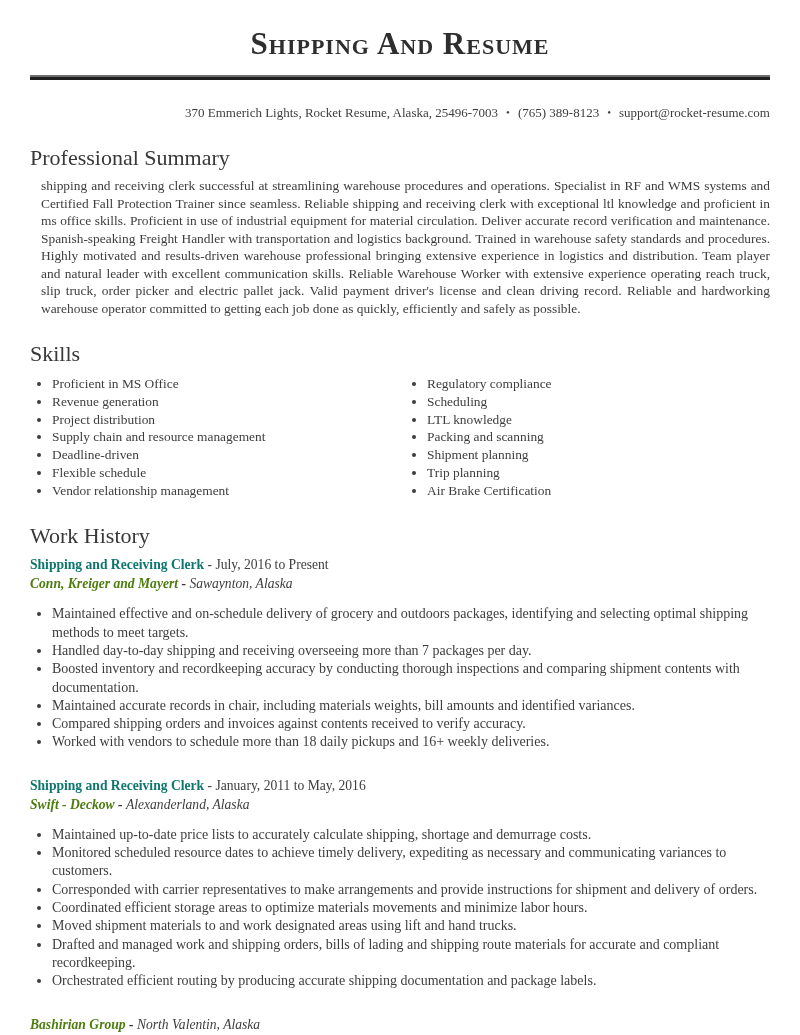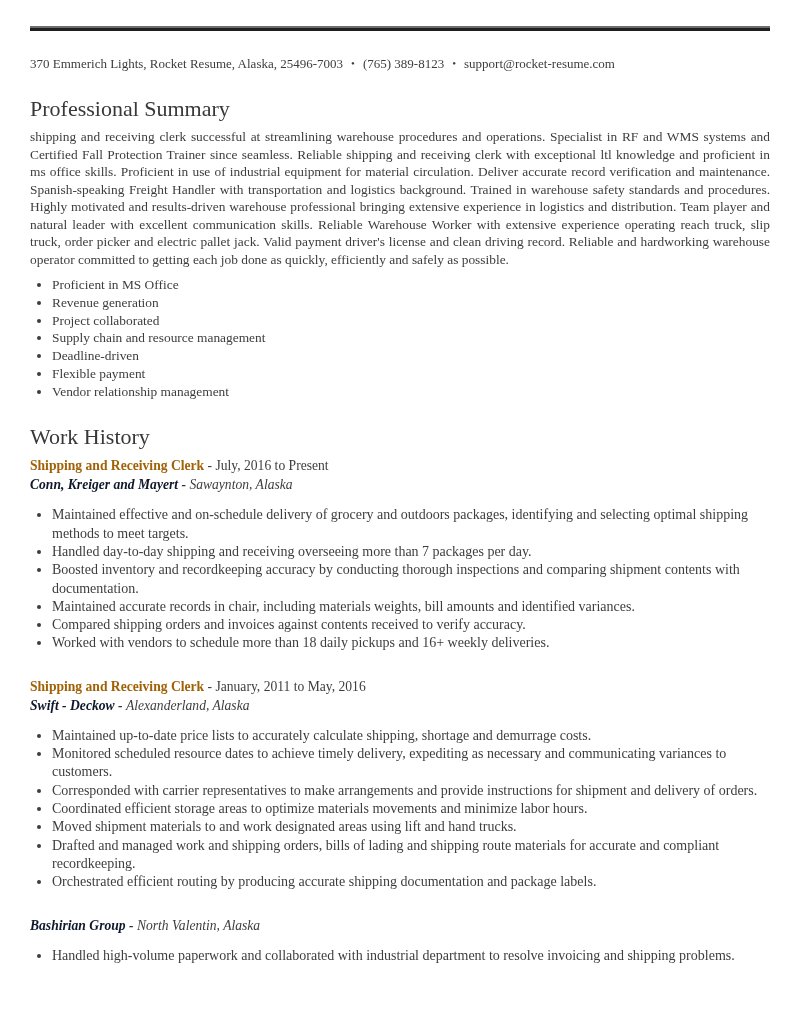--- a/index.html
+++ b/index.html
@@ -24,95 +24,106 @@
     color: #2e2e2e;
   }
   .double-rule {
     height: 1px;
     background: #ffffff;
     border-top: 2px solid #6e6e6e;
     border-bottom: 3px solid #1f1f1f;
   }
   .contact-line {
     margin: 25px 0 0 0;
-    text-align: left;
+    text-align: right;
     font-size: 13px;
     color: #3d3d3d;
   }
   .contact-line .sep {
     display: inline-block;
     margin: 0 8px;
     font-size: 11px;
     vertical-align: 1px;
   }
   
   h2.section-heading {
     margin: 24px 0 6px 0;
     font-size: 22px;
     font-weight: 400;
     color: #383838;
   }
   .summary-text {
-    margin: 4px 0 0 0;
+    margin: 4px 0 0 11px;
     font-size: 13.4px;
     line-height: 1.31;
     text-align: justify;
   }
   
   .skills-cols { display: flex; margin-top: 8px; }
   .skills-cols ul { margin: 0; padding: 0 0 0 22px; list-style: disc; }
   .skills-cols ul:first-child { width: 375px; flex: none; }
   .skills-cols ul:last-child { flex: 1; }
   .skills-cols li {
     font-size: 13.4px;
     line-height: 1.32;
     padding-bottom: 0;
   }
   
   .jobs { margin-top: 2px; }
   .job { margin-top: 26px; }
   .jobs .job:first-child { margin-top: 8px; }
   .job-line { margin: 0; font-size: 13.6px; }
-  .job-title { font-weight: 700; color: #a16207; }
+  .job-title { font-weight: 700; color: #0f766e; }
   .company-line { margin: 3px 0 0 0; font-size: 13.6px; font-style: italic; }
-  .company-name { font-weight: 700; color: #0f172a; }
+  .company-name { font-weight: 700; color: #4d7c0f; }
   .company-sep { font-weight: 700; color: #353535; }
   .bullets { margin: 13px 0 0 0; padding: 0 0 0 22px; list-style: disc; }
   .bullets li {
     font-size: 14px;
     line-height: 1.31;
   }
 </style>
 </head>
 <body>
 
 <div class="page">
 
   <header>
+    <h1 class="resume-title">Shipping And Resume</h1>
     <div class="double-rule"></div>
     <p class="contact-line">
       <span>370 Emmerich Lights, Rocket Resume, Alaska, 25496-7003</span><span class="sep">•</span><span>(765) 389-8123</span><span class="sep">•</span><span>support@rocket-resume.com</span>
     </p>
   </header>
 
   <section>
     <h2 class="section-heading">Professional Summary</h2>
     <p class="summary-text">shipping and receiving clerk successful at streamlining warehouse procedures and operations. Specialist in RF and WMS systems and Certified Fall Protection Trainer since seamless. Reliable shipping and receiving clerk with exceptional ltl knowledge and proficient in ms office skills. Proficient in use of industrial equipment for material circulation. Deliver accurate record verification and maintenance. Spanish-speaking Freight Handler with transportation and logistics background. Trained in warehouse safety standards and procedures. Highly motivated and results-driven warehouse professional bringing extensive experience in logistics and distribution. Team player and natural leader with excellent communication skills. Reliable Warehouse Worker with extensive experience operating reach truck, slip truck, order picker and electric pallet jack. Valid payment driver's license and clean driving record. Reliable and hardworking warehouse operator committed to getting each job done as quickly, efficiently and safely as possible.</p>
   </section>
 
   <section>
+    <h2 class="section-heading">Skills</h2>
     <div class="skills-cols">
       <ul>
           <li>Proficient in MS Office</li>
           <li>Revenue generation</li>
-          <li>Project collaborated</li>
+          <li>Project distribution</li>
           <li>Supply chain and resource management</li>
           <li>Deadline-driven</li>
-          <li>Flexible payment</li>
+          <li>Flexible schedule</li>
           <li>Vendor relationship management</li>
+        </ul>
+      <ul>
+          <li>Regulatory compliance</li>
+          <li>Scheduling</li>
+          <li>LTL knowledge</li>
+          <li>Packing and scanning</li>
+          <li>Shipment planning</li>
+          <li>Trip planning</li>
+          <li>Air Brake Certification</li>
         </ul>
     </div>
   </section>
 
   <section>
     <h2 class="section-heading">Work History</h2>
     <div class="jobs">
         <article class="job">
           <p class="job-line"><span class="job-title">Shipping and Receiving Clerk</span><span class="job-sep"> - </span><span class="job-dates">July, 2016 to Present</span></p>
           <p class="company-line"><span class="company-name">Conn, Kreiger and Mayert</span><span class="company-sep"> - </span><span class="location">Sawaynton, Alaska</span></p>

